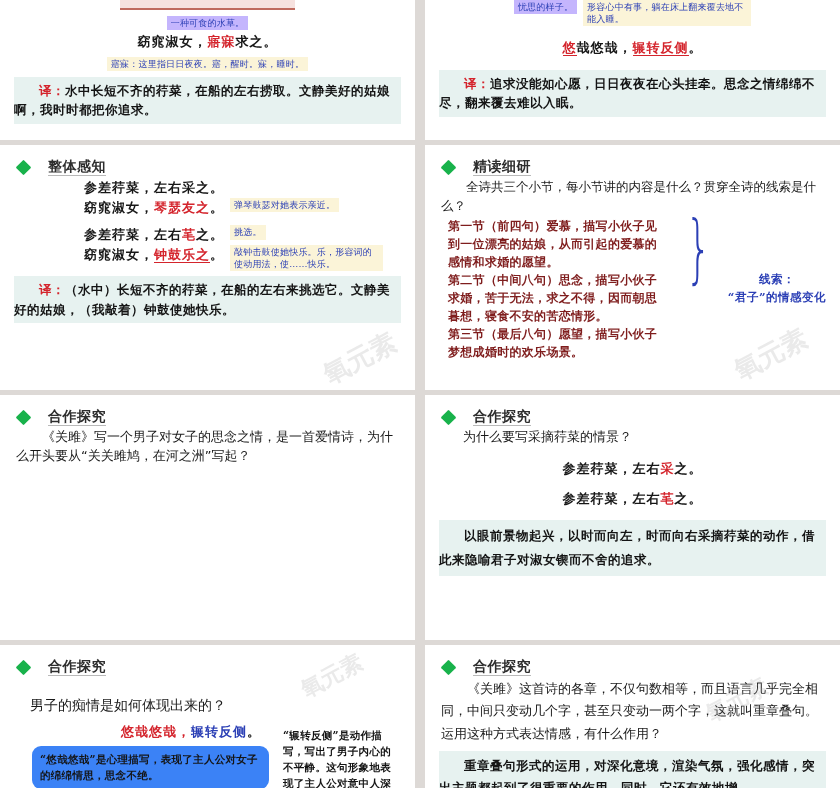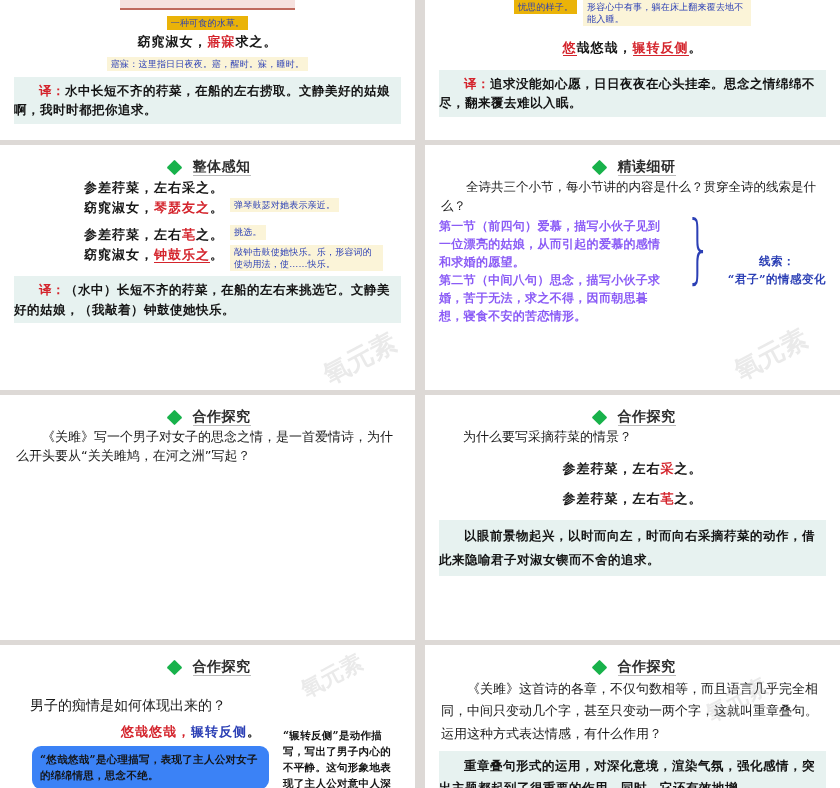--- a/index.html
+++ b/index.html
@@ -21,21 +21,21 @@
   }
   .slide{
     background:#ffffff;
     position:relative;
     overflow:hidden;
     box-sizing:border-box;
     padding:6px 14px;
   }
   .slide.r1{padding-top:0;}
   
-  .hdr{display:flex;align-items:center;gap:13px;margin:8px 0 2px 4px;justify-content:center;}
+  .hdr{display:flex;align-items:center;gap:19px;margin:8px 0 2px 4px;}
   .diamond{
     width:11px;height:11px;background:#18b24b;
     transform:rotate(45deg);flex:0 0 auto;
     border-radius:1px;
   }
   .hdr-txt{
     font-size:14px;font-weight:bold;color:#2e2e2e;
     letter-spacing:.5px;
     border-bottom:1px solid #b9b9b9;
     padding-bottom:1px;line-height:1.1;
@@ -59,30 +59,31 @@
     line-height:1.55;letter-spacing:.5px;
     padding:4px 0;text-indent:2em;margin-top:3px;
   }
   .trans .lbl{color:#d4242c;}
   .note{
     background:#fbf4d8;color:#2b3fb5;
     font-size:9px;line-height:1.35;
     padding:1px 4px;display:inline-block;
     letter-spacing:.2px;
   }
-  .note.v{background:#eab308;}
+  .note.v{background:#c4b5fd;}
   .annot-row{display:flex;align-items:flex-start;gap:6px;}
   .redbox{
     background:#f6e2df;border-bottom:2px solid #bf6a5e;
     height:8px;width:175px;margin:0 auto 1px auto;
   }
   .explain{
     font-family:"DejaVu Serif","Liberation Serif",serif;
-    font-weight:bold;font-size:12px;color:#8b5cf6;line-height:1.5;
+    font-weight:bold;font-size:12px;color:#7f1d1d;line-height:1.5;
     letter-spacing:.3px;
+    margin-left:9px;
   }
   .brace{
     font-size:74px;color:#2b3fb5;line-height:.85;font-weight:300;
     transform:scaleX(.55);display:inline-block;
   }
   .clue{
     color:#2b3fb5;font-family:"DejaVu Serif","Liberation Serif",serif;
     font-weight:bold;font-size:11.5px;line-height:1.5;letter-spacing:.5px;
   }
   .bubble{
@@ -160,20 +161,21 @@
   <div class="slide">
     <div class="hdr">
       <span class="diamond"></span>
       <span class="hdr-txt">精读细研</span>
     </div>
     <div class="q indent">全诗共三个小节，每小节讲的内容是什么？贯穿全诗的线索是什么？</div>
     <div class="flexrow" style="margin-top:2px">
       <div style="flex:1 1 auto;max-width:245px">
         <div class="explain">第一节（前四句）爱慕，描写小伙子见到一位漂亮的姑娘，从而引起的爱慕的感情和求婚的愿望。</div>
         <div class="explain">第二节（中间八句）思念，描写小伙子求婚，苦于无法，求之不得，因而朝思暮想，寝食不安的苦恋情形。</div>
+        <div class="explain">第三节（最后八句）愿望，描写小伙子梦想成婚时的欢乐场景。</div>
       </div>
       <div style="flex:0 0 auto;display:flex;align-items:center;">
         <span class="brace">}</span>
       </div>
       <div class="clue" style="flex:0 0 auto;align-self:center;text-align:center;">
         <div>线索：</div>
         <div>“君子”的情感变化</div>
       </div>
     </div>
     <div class="wm" style="right:30px;bottom:18px">氧元素</div>

